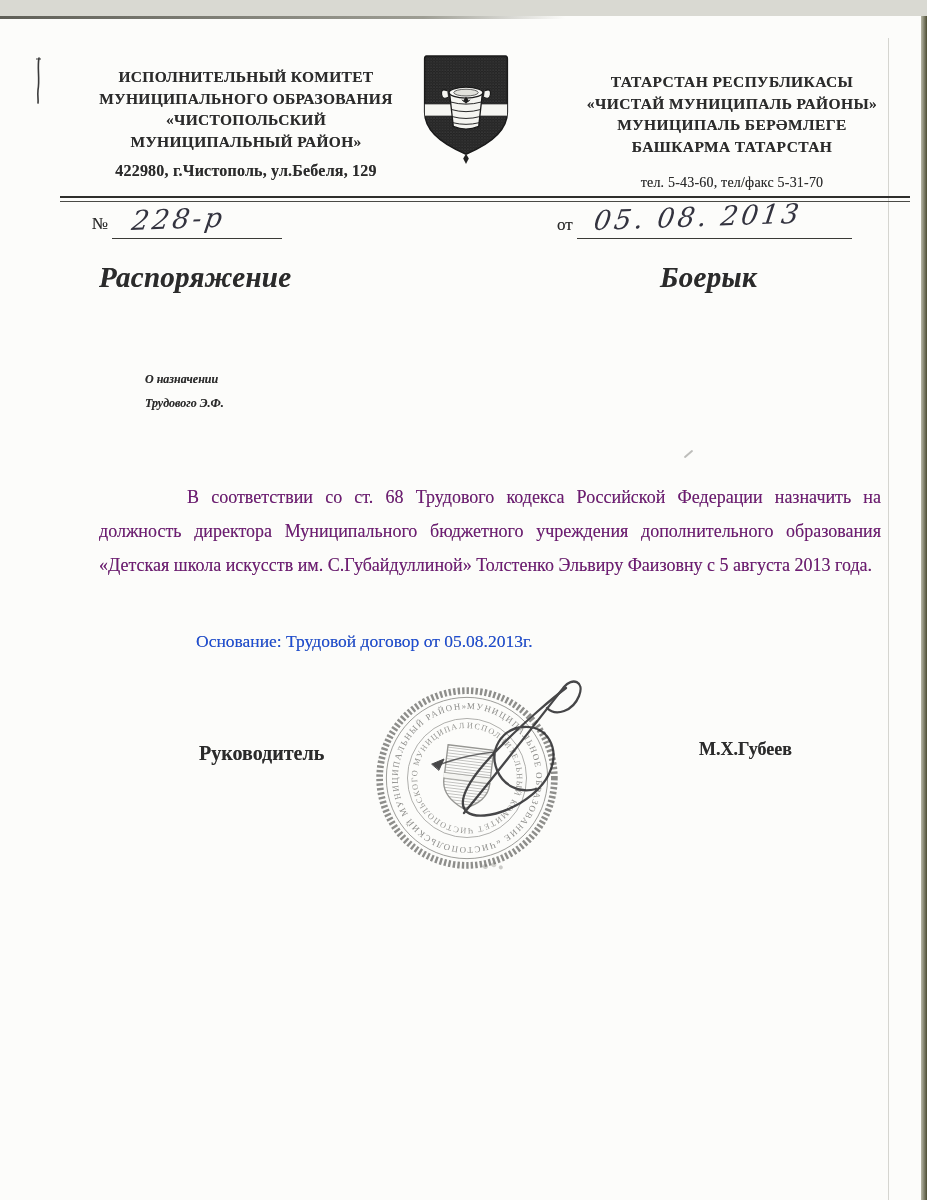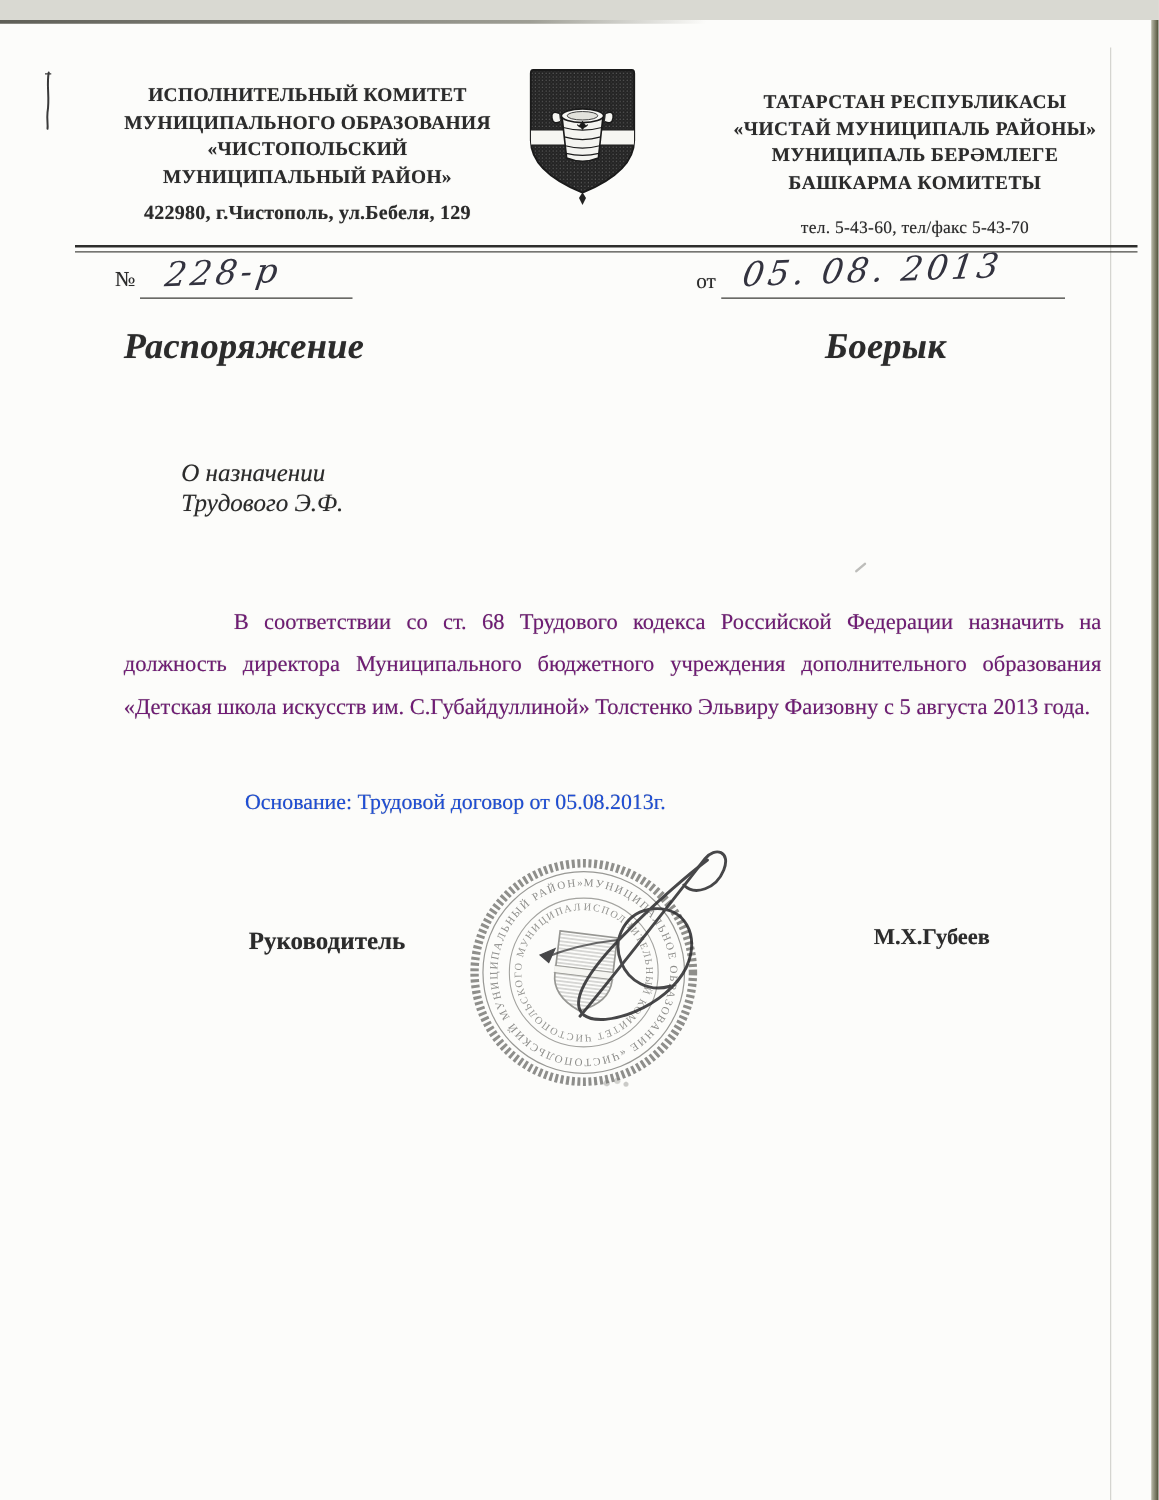--- a/index.html
+++ b/index.html
@@ -30,21 +30,21 @@
   .double-rule { position:absolute; left:60px; top:180px; width:850px; height:3px;
     border-top:2.5px solid #2e2e2c; border-bottom:1.5px solid #4a4a46; }
   
   .lbl { position:absolute; font-size:17px; }
   .hand { position:absolute; font-size:27px; font-style:italic; letter-spacing:3px;
     color:#33333f; transform:rotate(-2deg) skewX(-10deg); transform-origin:left bottom;
     font-family:"DejaVu Serif",serif; }
   .blank-line { position:absolute; height:0; border-bottom:1.5px solid #35353130; border-bottom-color:#3a3a36; }
   
   .doc-type { position:absolute; font-size:29px; font-weight:bold; font-style:italic; letter-spacing:.3px; }
-  .subject { position:absolute; left:145px; top:351px; font-size:20px; font-weight:normal;
+  .subject { position:absolute; left:145px; top:351px; font-size:12px; font-weight:bold;
     font-style:italic; line-height:24px; }
   .body-par { position:absolute; left:99px; top:464px; width:782px; margin:0;
     font-size:18px; line-height:34px; text-align:justify; text-indent:88px; color:#701a75; }
   .basis { position:absolute; left:196px; top:615px; margin:0; font-size:17.5px; color:#1d4ed8; }
   .signer-title { position:absolute; left:199px; top:726px; font-size:20px; font-weight:bold; }
   .signer-name { position:absolute; left:699px; top:723px; font-size:18px; font-weight:bold; }
   .stamp { position:absolute; left:371px; top:664px; z-index:2; }
   .signature { position:absolute; left:406px; top:650px; z-index:3; }
   .smudge-a { position:absolute; left:683px; top:437px; width:11px; height:2px;
     background:#9b9b98; transform:rotate(-40deg); opacity:.65; border-radius:2px; }
@@ -102,22 +102,22 @@
       <ellipse cx="0" cy="-14" rx="18" ry="5.8" fill="#f8f8f5" stroke="#1a1a1a" stroke-width="1.4"></ellipse>
       <ellipse cx="0" cy="-14" rx="13" ry="3.6" fill="#e2e2dc" stroke="#333333" stroke-width="0.8"></ellipse>
       <path d="M0,-9 l2.4,3.2 l-2.4,3.2 l-2.4,-3.2 Z M-4.5,-6.5 q2,2.5 4.5,2.8 M4.5,-6.5 q-2,2.5 -4.5,2.8" fill="#1a1a1a" stroke="#1a1a1a" stroke-width="0.9"></path>
     </g>
   </svg>
 
   <div class="lh-right txt">
     <div>ТАТАРСТАН РЕСПУБЛИКАСЫ</div>
     <div>«ЧИСТАЙ МУНИЦИПАЛЬ  РАЙОНЫ»</div>
     <div>МУНИЦИПАЛЬ БЕРӘМЛЕГЕ</div>
-    <div>БАШКАРМА КОМИТЕТЫ</div>
-    <div class="phone">тел. 5-43-60, тел/факс 5-43-70</div>
+    <div>БАШКАРМА ТАТАРСТАН</div>
+    <div class="phone">тел. 5-43-60, тел/факс 5-31-70</div>
   </div>
 
   <div class="double-rule"></div>
 
   <span class="lbl txt" style="left:92px; top:198px;">№</span>
   <span class="hand" style="left:130px; top:189px;">228-р</span>
   <div class="blank-line" style="left:112px; top:222px; width:170px;"></div>
 
   <span class="lbl txt" style="left:557px; top:199px;">от</span>
   <span class="hand" style="left:592px; top:189px;">05. 08. 2013</span>

